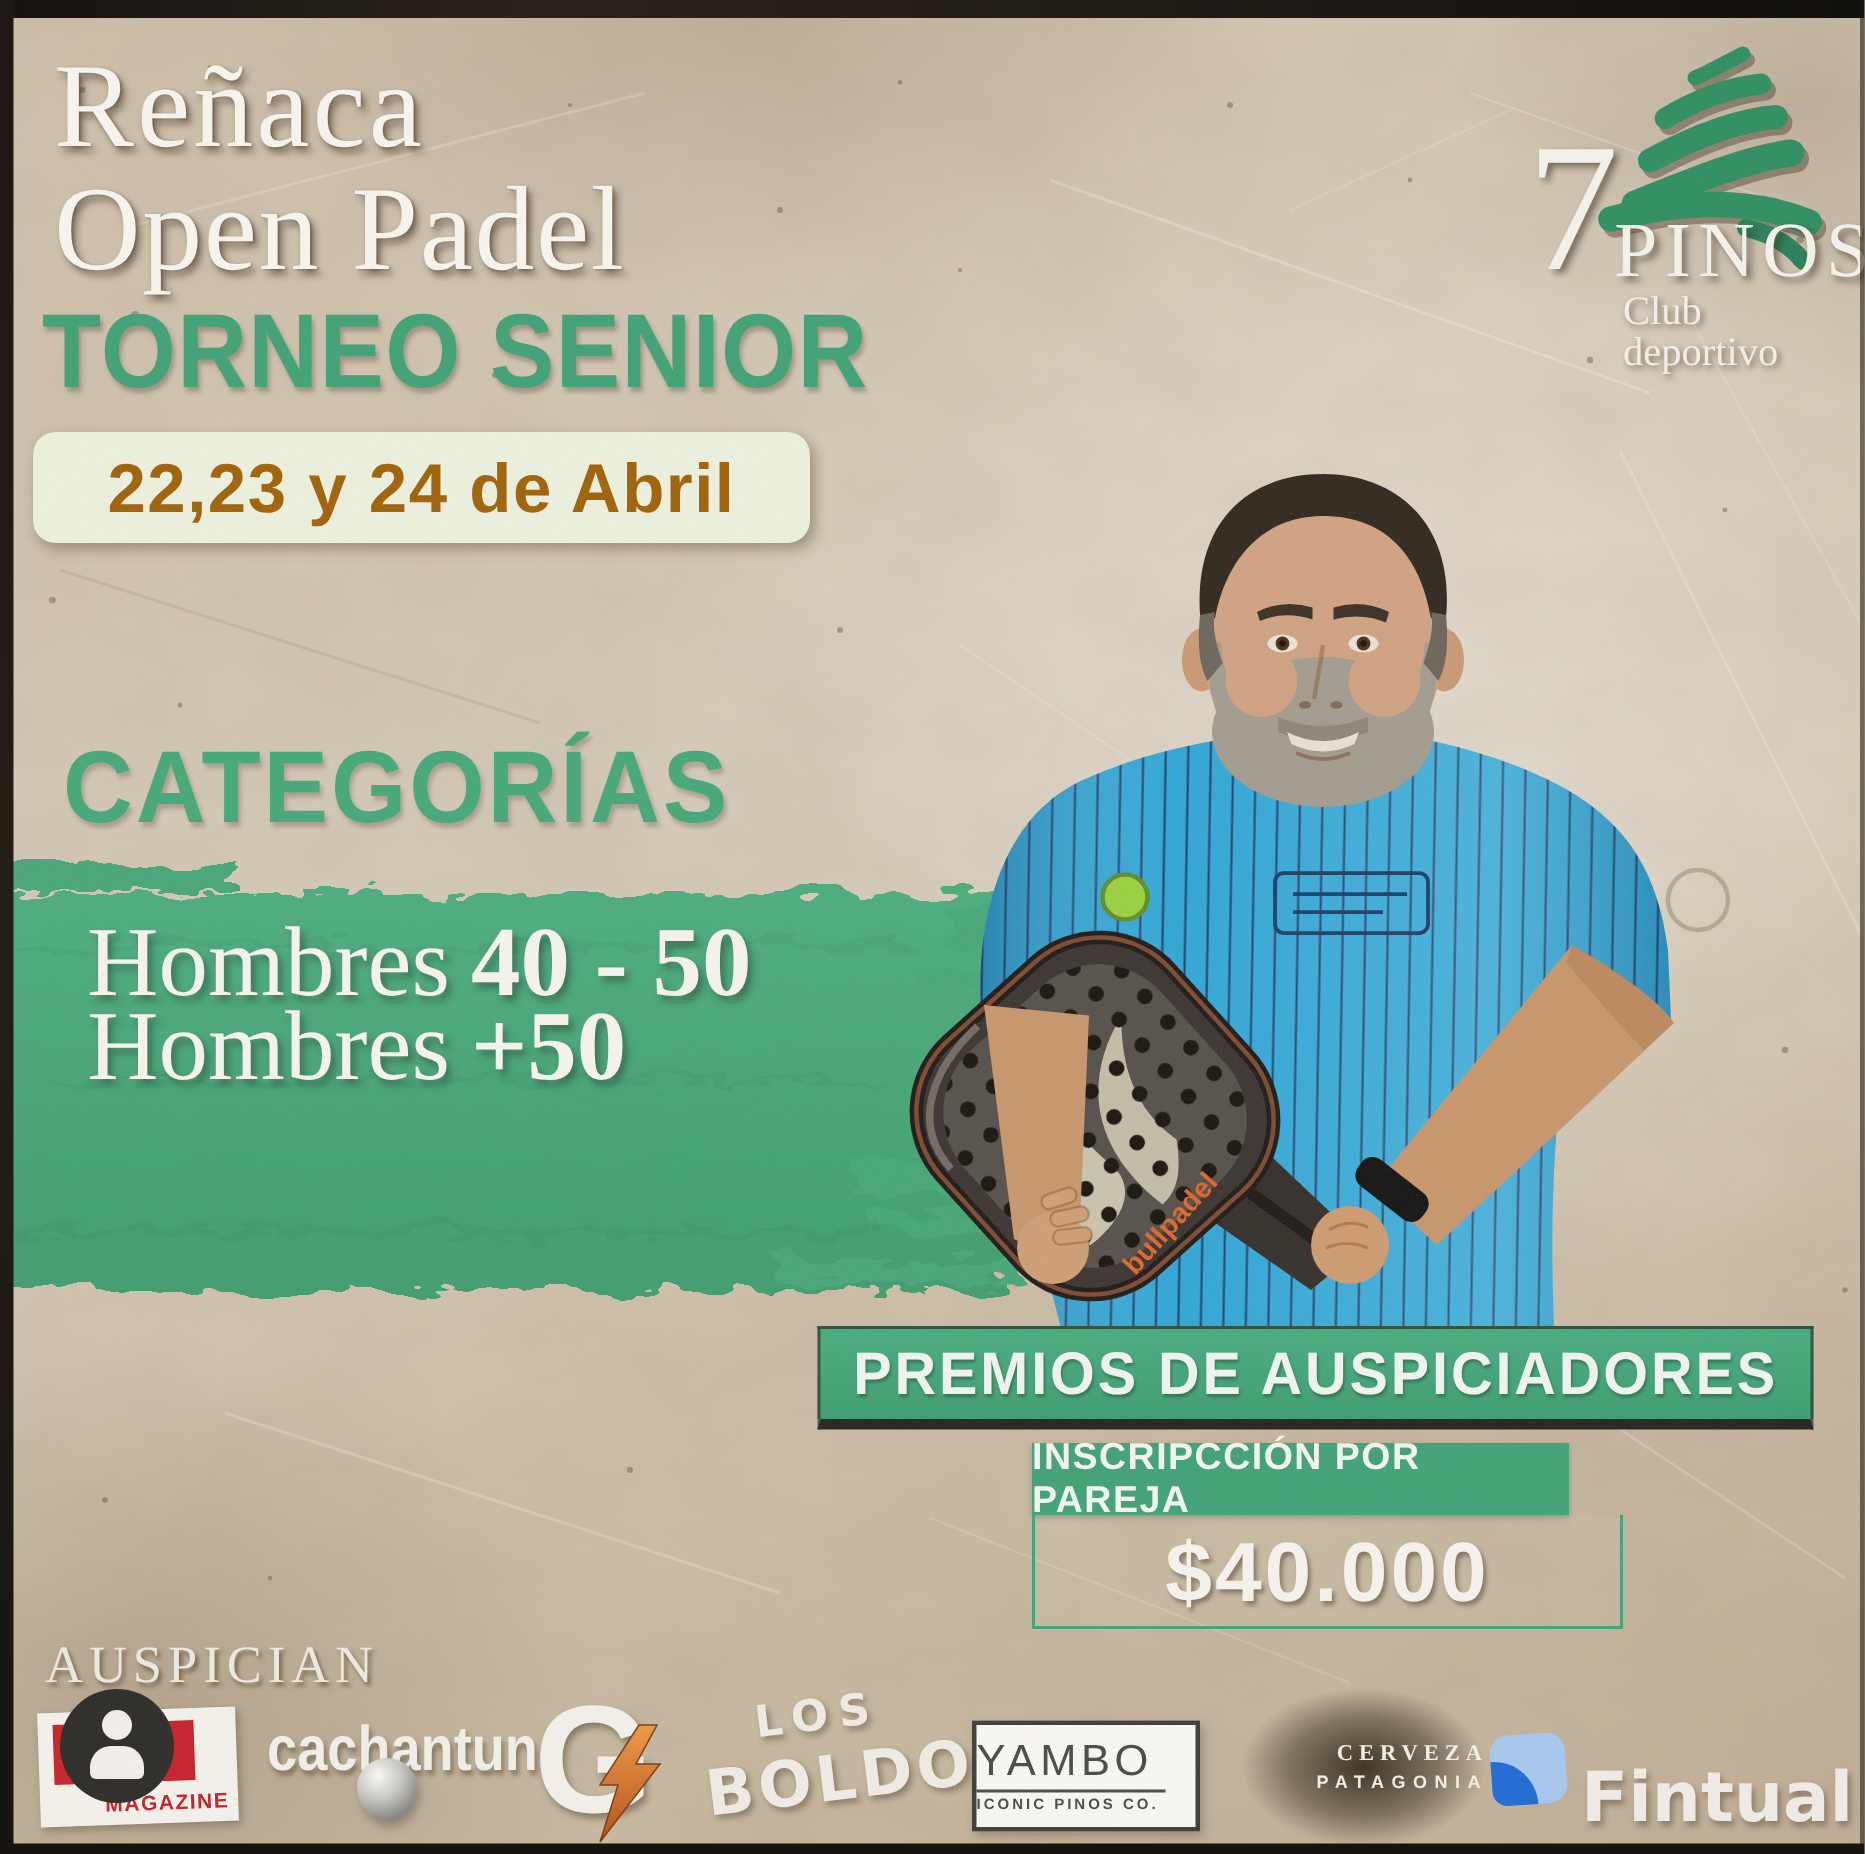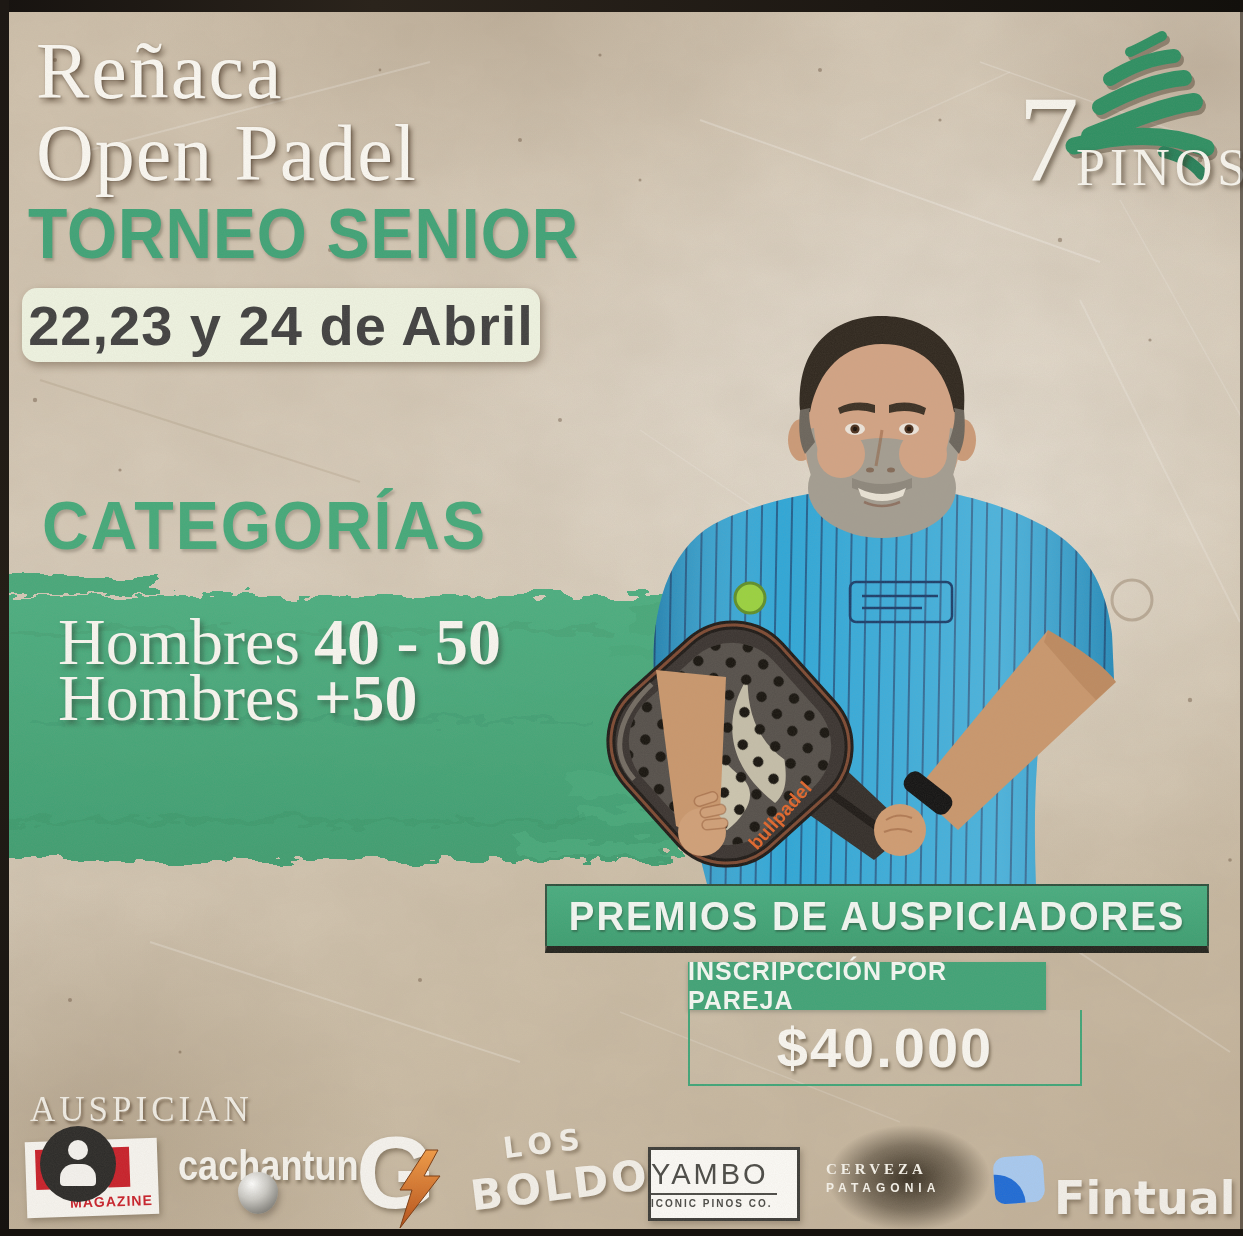--- a/index.html
+++ b/index.html
@@ -23,21 +23,21 @@
   
   .title-serif{font-family:"Liberation Serif","DejaVu Serif",serif;color:#faf8f2;
     text-shadow:3px 4px 5px rgba(60,42,25,.55),1px 1px 2px rgba(60,42,25,.4);z-index:5;}
   .title1{left:36px;top:26px;font-size:80px;letter-spacing:2px;}
   .title2{left:36px;top:108px;font-size:80px;letter-spacing:1px;}
   .tourney{left:28px;top:194px;font-size:70px;font-weight:bold;color:#3fa377;
     letter-spacing:1px;transform:scaleX(.92);transform-origin:left top;
     text-shadow:2px 3px 3px rgba(70,65,50,.35);z-index:5;}
   .datepill{left:22px;top:288px;width:518px;height:74px;background:#eef3e1;border-radius:15px;
     box-shadow:3px 4px 9px rgba(70,50,30,.4);z-index:5;display:flex;align-items:center;justify-content:center;}
-  .datepill span{font-size:56px;font-weight:bold;color:#404040;letter-spacing:1px;}
+  .datepill span{font-size:46px;font-weight:bold;color:#a16207;letter-spacing:1px;}
   
   .club{left:1012px;top:22px;width:228px;height:200px;z-index:5;}
   .club .n7{position:absolute;left:6px;top:56px;font-family:"Liberation Serif","DejaVu Serif",serif;
     font-size:122px;color:#f7f5ee;text-shadow:3px 3px 5px rgba(55,42,25,.6);line-height:1;}
   .club .pinos{position:absolute;left:64px;top:120px;font-family:"Liberation Serif","DejaVu Serif",serif;
     font-size:52px;color:#f7f5ee;letter-spacing:5px;text-shadow:3px 3px 5px rgba(55,42,25,.6);line-height:1;}
   .club .tag{position:absolute;left:70px;top:172px;font-family:"Liberation Serif","DejaVu Serif",serif;
     font-size:27px;color:#f5f3ec;text-shadow:2px 2px 4px rgba(55,42,25,.6);line-height:1;}
   
   .catheading{left:42px;top:486px;font-size:68px;font-weight:bold;color:#44a97a;letter-spacing:2px;
@@ -89,21 +89,21 @@
     text-shadow:2px 3px 4px rgba(70,55,35,.45);text-align:center;font-family:"DejaVu Sans",sans-serif;}
   .boldos .l1{font-size:29px;font-weight:bold;letter-spacing:7px;}
   .boldos .l2{font-size:42px;font-weight:bold;letter-spacing:3px;margin-top:2px;}
   .yambo{left:648px;top:1147px;width:146px;height:68px;background:#fbfaf6;border:3px solid #3c3c38;z-index:6;
     display:flex;flex-direction:column;justify-content:center;box-shadow:2px 3px 6px rgba(60,45,30,.3);}
   .yambo .yt{font-size:29px;letter-spacing:3px;color:#4a4a46;font-weight:400;line-height:1;}
   .yambo .yline{width:86%;border-top:2px solid #4a4a46;margin:4px 0 3px 0;}
   .yambo .ys{font-size:10px;letter-spacing:2px;color:#4a4a46;font-weight:bold;}
   .austral{left:826px;top:1124px;width:166px;height:108px;z-index:6;text-align:center;color:#f5f2ea;
     background:radial-gradient(closest-side,rgba(38,30,18,.88),rgba(38,30,18,.45) 60%,rgba(38,30,18,0) 98%);
-    display:flex;flex-direction:column;align-items:flex-start;justify-content:center;}
+    display:flex;flex-direction:column;align-items:flex-end;justify-content:center;}
   .austral .a1{font-family:"Liberation Serif","DejaVu Serif",serif;font-size:15px;font-weight:bold;letter-spacing:4px;}
   .austral .a2{font-family:"Liberation Serif","DejaVu Serif",serif;font-size:38px;font-weight:bold;letter-spacing:1px;line-height:1.05;}
   .austral .a3{font-size:12px;font-weight:bold;letter-spacing:5px;margin-top:3px;}
   .fintual-mark{left:994px;top:1156px;width:50px;height:47px;background:#a7c9f0;border-radius:12px;z-index:6;transform:rotate(-4deg);}
   .fintual-mark .q{position:absolute;left:0;bottom:0;width:30px;height:30px;background:#1e6bd6;
     border-radius:0 100% 0 10px;}
   .fintual-txt{left:1054px;top:1150px;font-family:"DejaVu Sans",sans-serif;font-size:46px;font-weight:bold;
     color:#f2efe9;text-shadow:2px 3px 4px rgba(70,55,35,.45);z-index:6;margin-top:21px;}
   .under-tex{left:0;top:0;z-index:1;}
   .player{left:598px;top:282px;z-index:4;}
@@ -187,20 +187,21 @@
         <path d="M150,14 C138,20 128,26 118,30" stroke-width="10"></path>
         <path d="M162,34 C140,36 116,46 98,57" stroke-width="14"></path>
         <path d="M172,56 C146,58 116,70 88,85" stroke-width="16"></path>
         <path d="M182,80 C152,84 118,98 78,114" stroke-width="18"></path>
         <path d="M62,124 C104,113 152,109 194,126" stroke-width="17"></path>
         <path d="M152,130 C170,134 182,142 190,152" stroke-width="12" stroke="#27815a"></path>
       </g>
     </svg>
     <div class="n7">7</div>
     <div class="pinos">PINOS</div>
+    <div class="tag">Club deportivo</div>
   </div>
 
   <div class="abs catheading">CATEGORÍAS</div>
 
   <svg class="abs brush" width="810" height="330" viewBox="0 0 810 330">
     <defs>
       <filter id="rough" x="-10%" y="-15%" width="120%" height="130%">
         <feTurbulence type="fractalNoise" baseFrequency="0.03 0.07" numOctaves="3" seed="7" result="n"></feTurbulence>
         <feDisplacementMap in="SourceGraphic" in2="n" scale="26"></feDisplacementMap>
       </filter>

